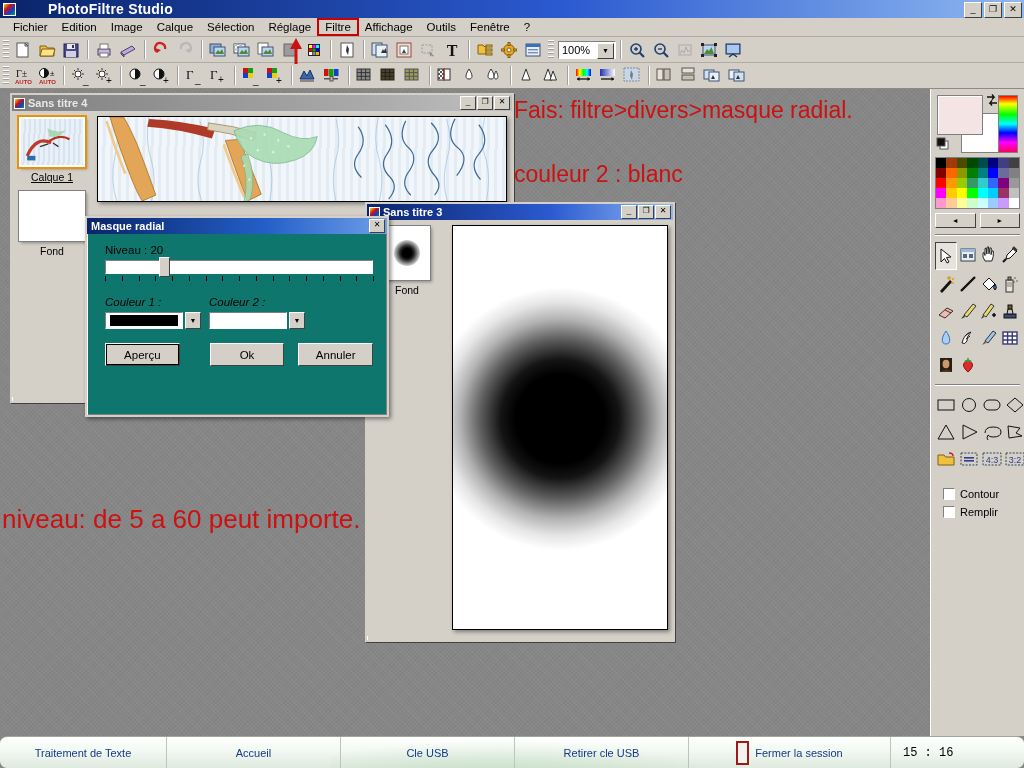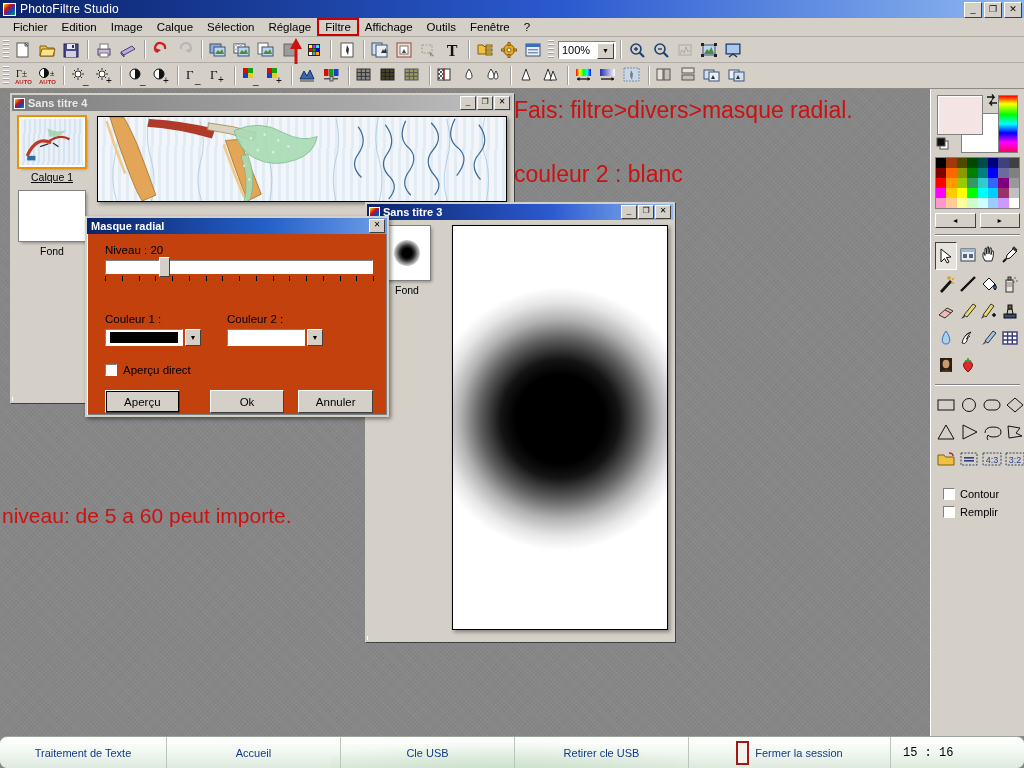--- a/index.html
+++ b/index.html
@@ -8,21 +8,21 @@
        background:#868686;}
   #app{position:relative;width:1024px;height:768px;}
 
   
   .titlebar{position:absolute;left:0;top:0;width:1024px;height:18px;
     background:linear-gradient(90deg,#0a246a 0%,#2b5ad0 55%,#8fb8f0 100%);
     display:flex;align-items:center;}
   .titlebar .tb-icon{width:13px;height:13px;margin-left:3px;margin-right:4px;
     background:linear-gradient(135deg,#e8e020 0%,#d01010 33%,#1040d0 66%,#10a040 100%);
     border:1px solid #fff;box-sizing:border-box;}
-  .titlebar .tb-text{color:#fff;font-weight:normal;font-size:12px;letter-spacing:.2px;}
+  .titlebar .tb-text{color:#fff;font-weight:bold;font-size:14px;letter-spacing:.2px;margin-left:28px;}
   .tb-btns{position:absolute;right:2px;top:2px;display:flex;gap:2px;}
   .tb-btn{width:16px;height:14px;background:#d4d0c8;border:1px solid;
     border-color:#fff #404040 #404040 #fff;font-size:9px;line-height:12px;
     text-align:center;color:#000;font-family:"Liberation Sans",sans-serif;}
 
   
   .menubar{position:absolute;left:0;top:18px;width:1024px;height:19px;
     background:#d4d0c8;display:flex;align-items:center;padding-left:6px;
     box-sizing:border-box;border-bottom:1px solid #b0aca4;}
   .menu-item{padding:2px 7px;color:#000;font-size:11.5px;white-space:nowrap;}
@@ -76,34 +76,34 @@
     box-sizing:border-box;overflow:hidden;position:relative;}
   .layer-thumb.sel{box-shadow:0 0 0 2px #e8920c, 2px 2px 3px rgba(0,0,0,.35);}
   .layer-name{font-size:10.5px;margin:4px 0 8px;color:#000;}
   .layer-name.sel{text-decoration:underline;}
   .canvas-area{flex:1;padding:5px;box-sizing:border-box;}
   .canvas{background:#fff;border:1px solid #000;
     box-shadow:2px 2px 4px rgba(0,0,0,.4);height:100%;box-sizing:border-box;
     position:relative;overflow:hidden;}
 
   
-  .dlg{position:absolute;background:#c2410c;border:2px solid #d4d0c8;
+  .dlg{position:absolute;background:#0f766e;border:2px solid #d4d0c8;
     box-shadow:2px 2px 4px rgba(0,0,0,.45), inset 1px 1px 0 #fff, inset -1px -1px 0 #808080;}
   .dlg-tb{height:16px;background:linear-gradient(90deg,#0a246a 0%,#2460c8 60%,#6f9fe8 100%);
     display:flex;align-items:center;padding:0 2px;}
   .dlg-tb .t{color:#fff;font-weight:bold;font-size:11px;flex:1;padding-left:2px;}
   .dlg-body{padding:10px 14px 10px 18px;}
   .lbl{font-size:11.5px;color:#000;margin-bottom:4px;}
   .slider{height:12px;background:#fff;border:1px solid;
     border-color:#808080 #fff #fff #808080;position:relative;}
   .thumb{position:absolute;width:9px;height:18px;top:-4px;background:#d4d0c8;
     border:1px solid;border-color:#fff #404040 #404040 #fff;}
   .ticks{height:8px;margin-top:2px;position:relative;}
   .ticks i{position:absolute;top:0;width:1px;height:5px;background:#000;}
-  .colorrow{display:flex;gap:26px;margin-top:29px;}
+  .colorrow{display:flex;gap:8px;margin-top:12px;font-style:italic;}
   .colorgrp{font-size:11.5px;}
   .swatchbox{display:flex;margin-top:4px;}
   .swatch{width:78px;height:17px;border:1px solid;
     border-color:#808080 #fff #fff #808080;background:#fff;box-sizing:border-box;
     display:flex;align-items:center;justify-content:center;}
   .swatch i{display:block;width:68px;height:11px;}
   .swarw{width:16px;height:17px;background:#d4d0c8;border:1px solid;
     border-color:#fff #404040 #404040 #fff;display:flex;align-items:center;
     justify-content:center;font-size:7px;margin-left:2px;box-sizing:border-box;}
   .cbrow{margin-top:18px;display:flex;align-items:center;gap:6px;font-size:11.5px;}
@@ -790,36 +790,32 @@
             <div>Couleur 2 :</div>
             <div class="swatchbox">
               <div class="swatch">
                   <i id="sw2" style="background: rgb(255, 255, 255);"></i>
                 </div>
               <div class="swarw">▼</div>
             </div>
           </div>
         </div>
 
-        <div class="cbrow">
-          <div class="cb"></div>
-          <span>Aperçu direct</span>
-        </div>
 
         <div class="btnrow">
           <div class="btn def">Aperçu</div>
           <div class="btn" style="margin-left:16px">Ok</div>
           <div class="btn">Annuler</div>
         </div>
       </div>
     </div>
 
     <div class="annot" style="left:514px;top:8px;font-size:23px;">Fais: filtre&gt;divers&gt;masque radial.</div>
     <div class="annot" style="left:514px;top:72px;font-size:23px;">couleur 2 : blanc</div>
-    <div class="annot" style="left:2px;top:415px;font-size:21px;">niveau: de 5 a 60 peut importe.</div>
+    <div class="annot" style="left:2px;top:415px;font-size:26px;">niveau: de 5 a 60 peut importe.</div>
   </div>
 
   <svg style="position:absolute;left:286px;top:36px;width:24px;height:28px;">
     <path d="M10 28 L10 9" stroke="#cc1111" stroke-width="3" fill="none"></path>
     <path d="M10 2 L4 13 L16 13 Z" fill="#cc1111"></path>
   </svg>
 
   <div class="palette">
     <div class="colorsel">
       <div class="bgsw" style="background: rgb(255, 255, 255);"></div>

